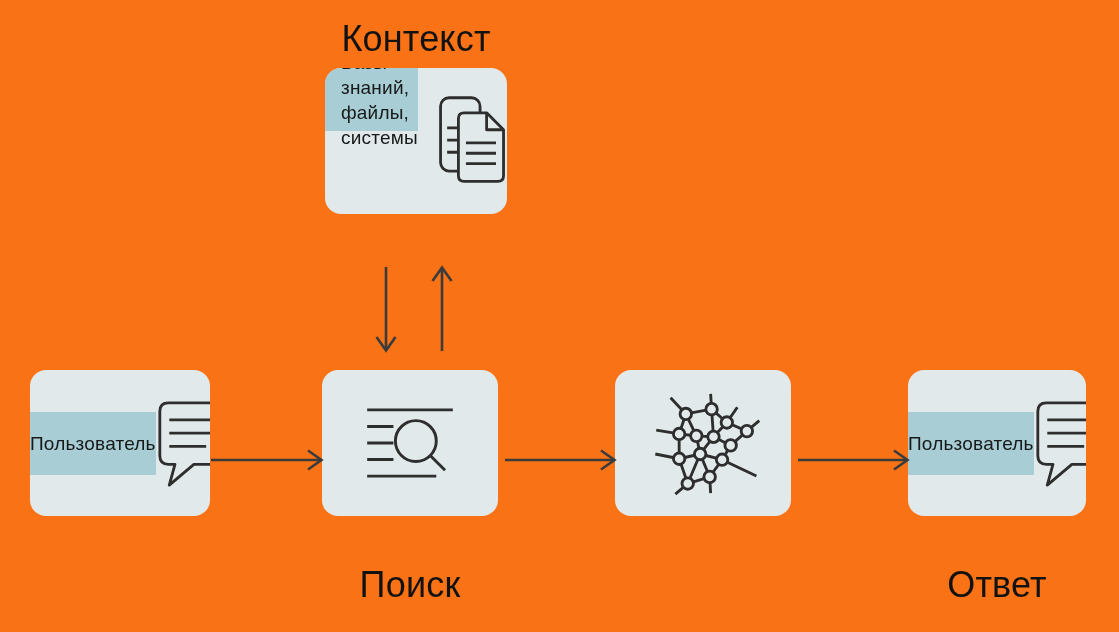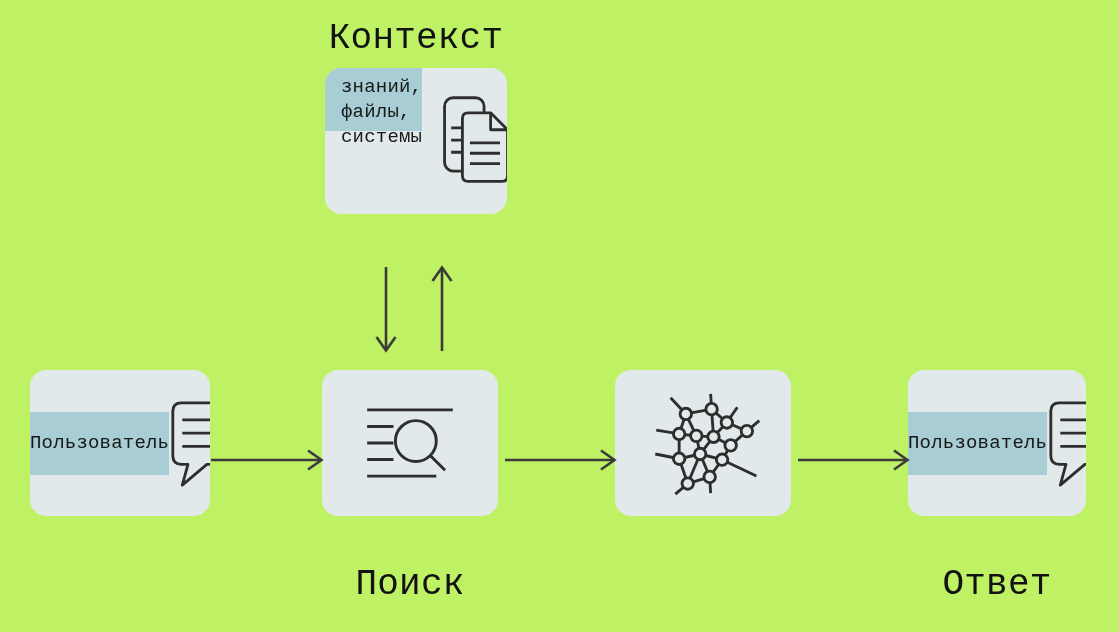--- a/index.html
+++ b/index.html
@@ -1,18 +1,18 @@
 <!DOCTYPE html>
 <html><head>
 <meta charset="utf-8">
 <style>
   html,body { margin:0; padding:0; background:#ffffff; }
   .canvas {
-    position:relative; width:1119px; height:632px; background:#bef264;
-    font-family:Liberation Mono, monospace; color:#121212; overflow:hidden;
+    position:relative; width:1119px; height:632px; background:#f97316;
+    font-family:Liberation Sans, sans-serif; color:#121212; overflow:hidden;
   }
   .title, .caption {
     position:absolute; font-size:36px; line-height:44px; text-align:center;
     color:#121212; letter-spacing:0.2px; white-space:nowrap;
   }
   .title { top:17px; left:325px; width:182px; }
   .caption { top:563px; }
   .cap-1 { left:30px;  width:180px; }
   .cap-2 { left:322px; width:176px; }
   .cap-3 { left:615px; width:176px; }

